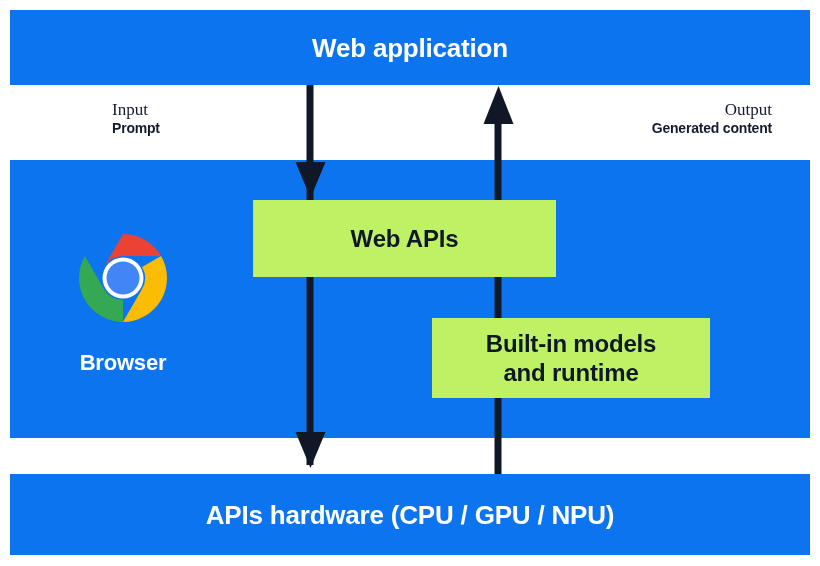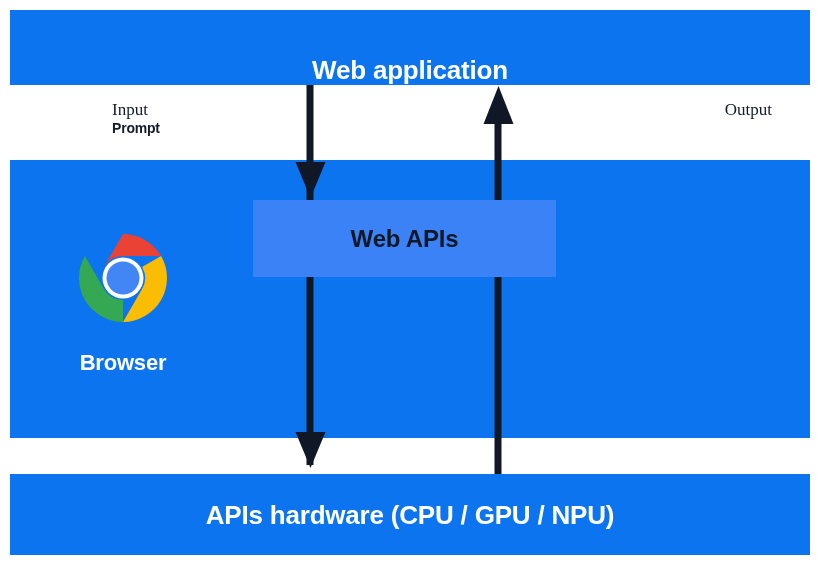--- a/index.html
+++ b/index.html
@@ -35,21 +35,21 @@
     position: absolute;
     left: 0;
     width: 100%;
     text-align: center;
     color: #ffffff;
     font-weight: bold;
     font-size: 26px;
     letter-spacing: -0.2px;
     line-height: 1;
   }
-  #band-top .band-title    { top: 50%; transform: translateY(-50%); margin-top: 22px; }
+  #band-top .band-title    { top: 50%; transform: translateY(-50%); }
   #band-bottom .band-title { top: 50%; transform: translateY(-50%); }
 
   
   .io-label {
     position: absolute;
     color: #141b2d;
     line-height: 1.18;
   }
   .io-label .kind {
     display: block;
@@ -91,21 +91,21 @@
     margin-top: 28px;
     color: #ffffff;
     font-weight: bold;
     font-size: 22px;
     letter-spacing: -0.2px;
   }
 
   
   .yellow-box {
     position: absolute;
-    background: #3b82f6;
+    background: #bef264;
     color: #101828;
     display: flex;
     align-items: center;
     justify-content: center;
     text-align: center;
     font-weight: bold;
     letter-spacing: -0.2px;
     box-sizing: border-box;
   }
   #box-web-apis {
@@ -136,20 +136,21 @@
     <span class="band-title">Web application</span>
   </div>
 
   <div class="io-label" id="io-input">
     <span class="kind">Input</span>
     <span class="value">Prompt</span>
   </div>
 
   <div class="io-label" id="io-output">
     <span class="kind">Output</span>
+    <span class="value">Generated content</span>
   </div>
 
   <div class="band" id="band-middle"></div>
 
   <svg id="arrow-layer" viewBox="0 0 820 566">
 
     <g>
       <rect x="306.5" y="85" width="7" height="380" fill="#101828"></rect>
       <polygon points="295.5,162 325.5,162 310.5,198" fill="#101828"></polygon>
       <polygon points="295.5,432 325.5,432 310.5,468" fill="#101828"></polygon>
@@ -173,18 +174,24 @@
       <circle cx="88" cy="88" r="41" fill="#ffffff"></circle>
       <circle cx="88" cy="88" r="33" fill="#4285f4"></circle>
     </svg>
     <span id="browser-label">Browser</span>
   </div>
 
   <div class="yellow-box" id="box-web-apis">
     <span>Web APIs</span>
   </div>
 
+  <div class="yellow-box" id="box-builtin">
+    <span>
+      <span class="box-line">Built-in models</span>
+      <span class="box-line">and runtime</span>
+    </span>
+  </div>
 
   <div class="band" id="band-bottom">
     <span class="band-title">APIs hardware (CPU / GPU / NPU)</span>
   </div>
 
 </div>
 
 </body></html>

